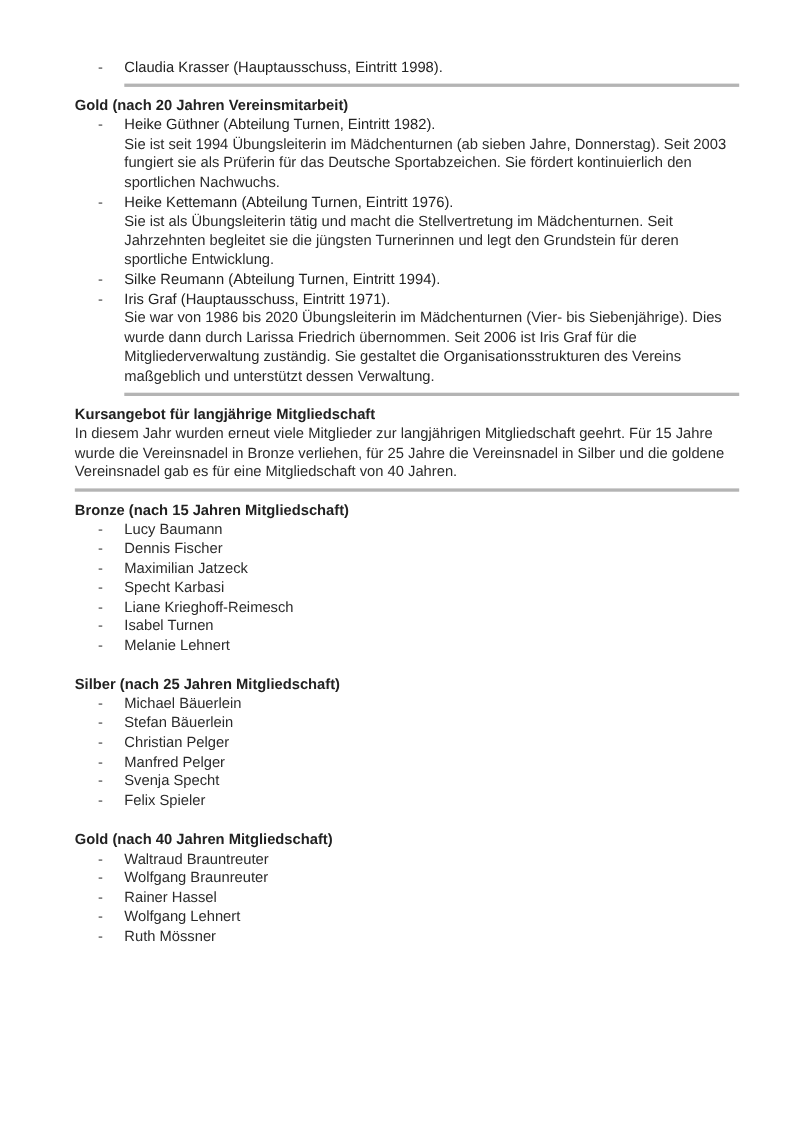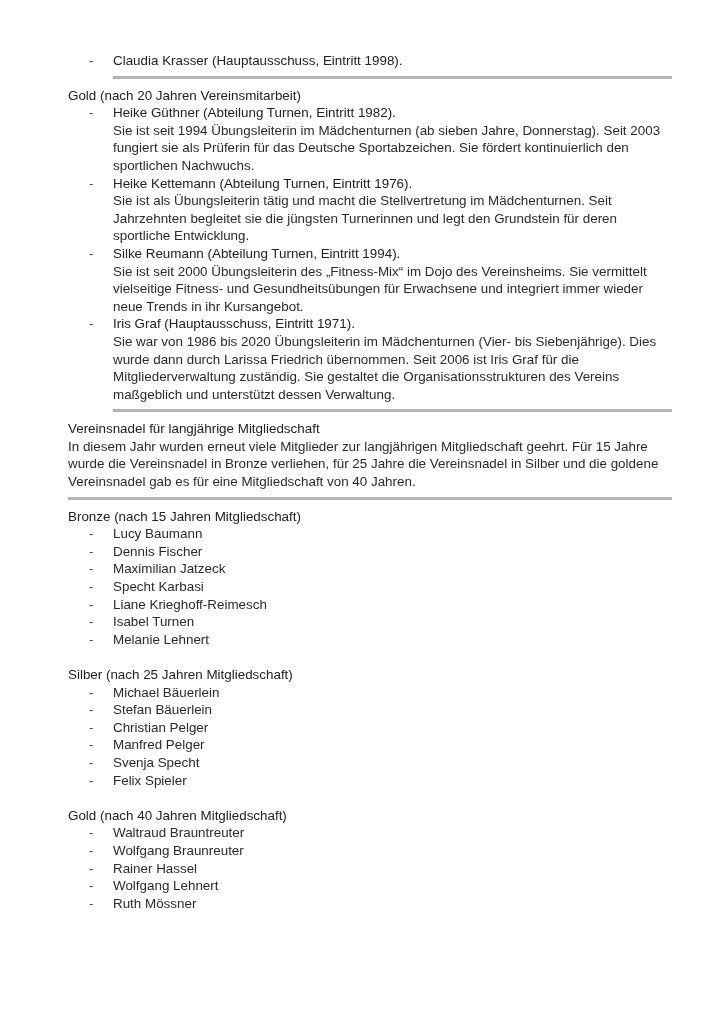--- a/index.html
+++ b/index.html
@@ -4,21 +4,21 @@
   <style>
     html, body { margin: 0; padding: 0; background: #ffffff; }
     body {
       width: 724px; height: 1024px; position: relative; overflow: hidden;
       font-family: "Liberation Sans", sans-serif;
       color: #2b2b2b;
       font-size: 13.4px;
       line-height: 17.6px;
     }
     .page { position: absolute; left: 68px; top: 52px; width: 604px; }
-    .heading { font-weight: normal; color: #222; }
+    .heading { font-weight: bold; color: #222; }
     .entry { position: relative; padding-left: 45px; }
     .dash { position: absolute; left: 21px; top: 0; color: #444; }
     .entry-title { font-weight: normal; color: #222; }
     .hr { height: 3px; background: #b4b4b4; margin: 6px 0 8px 0; }
     .hr.indent { margin-left: 45px; }
     .para { }
     .names { margin: 0; padding: 0; list-style: none; }
     .names li { position: relative; padding-left: 45px; }
     .group { margin-bottom: 17.6px; }
   </style>
@@ -40,30 +40,29 @@
     <div>Sie ist seit 1994 Übungsleiterin im Mädchenturnen (ab sieben Jahre, Donnerstag). Seit 2003 fungiert sie als Prüferin für das Deutsche Sportabzeichen. Sie fördert kontinuierlich den sportlichen Nachwuchs.</div>
   </div>
   <div class="entry">
     <span class="dash">-</span>
     <div class="entry-title">Heike Kettemann (Abteilung Turnen, Eintritt 1976).</div>
     <div>Sie ist als Übungsleiterin tätig und macht die Stellvertretung im Mädchenturnen. Seit Jahrzehnten begleitet sie die jüngsten Turnerinnen und legt den Grundstein für deren sportliche Entwicklung.</div>
   </div>
   <div class="entry">
     <span class="dash">-</span>
     <div class="entry-title">Silke Reumann (Abteilung Turnen, Eintritt 1994).</div>
-    <div>Sie ist seit 2000 Übungsleiterin des „Fitness-Mix“ im Dojo des Vereinsheims. Sie vermittelt vielseitige Fitness- und Gesundheitsübungen für Erwachsene und integriert immer wieder neue Trends in ihr Kursangebot.</div>
   </div>
   <div class="entry">
     <span class="dash">-</span>
     <div class="entry-title">Iris Graf (Hauptausschuss, Eintritt 1971).</div>
     <div>Sie war von 1986 bis 2020 Übungsleiterin im Mädchenturnen (Vier- bis Siebenjährige). Dies wurde dann durch Larissa Friedrich übernommen. Seit 2006 ist Iris Graf für die Mitgliederverwaltung zuständig. Sie gestaltet die Organisationsstrukturen des Vereins maßgeblich und unterstützt dessen Verwaltung.</div>
   </div>
   <div class="hr indent"></div>
 
-  <div class="heading">Vereinsnadel für langjährige Mitgliedschaft</div>
+  <div class="heading">Kursangebot für langjährige Mitgliedschaft</div>
   <div class="para">In diesem Jahr wurden erneut viele Mitglieder zur langjährigen Mitgliedschaft geehrt. Für 15 Jahre wurde die Vereinsnadel in Bronze verliehen, für 25 Jahre die Vereinsnadel in Silber und die goldene Vereinsnadel gab es für eine Mitgliedschaft von 40 Jahren.</div>
   <div class="hr"></div>
 
   <div class="group">
     <div class="heading">Bronze (nach 15 Jahren Mitgliedschaft)</div>
     <ul class="names">
       <li><span class="dash">-</span><span>Lucy Baumann</span></li>
       <li><span class="dash">-</span><span>Dennis Fischer</span></li>
       <li><span class="dash">-</span><span>Maximilian Jatzeck</span></li>
       <li><span class="dash">-</span><span>Specht Karbasi</span></li>

